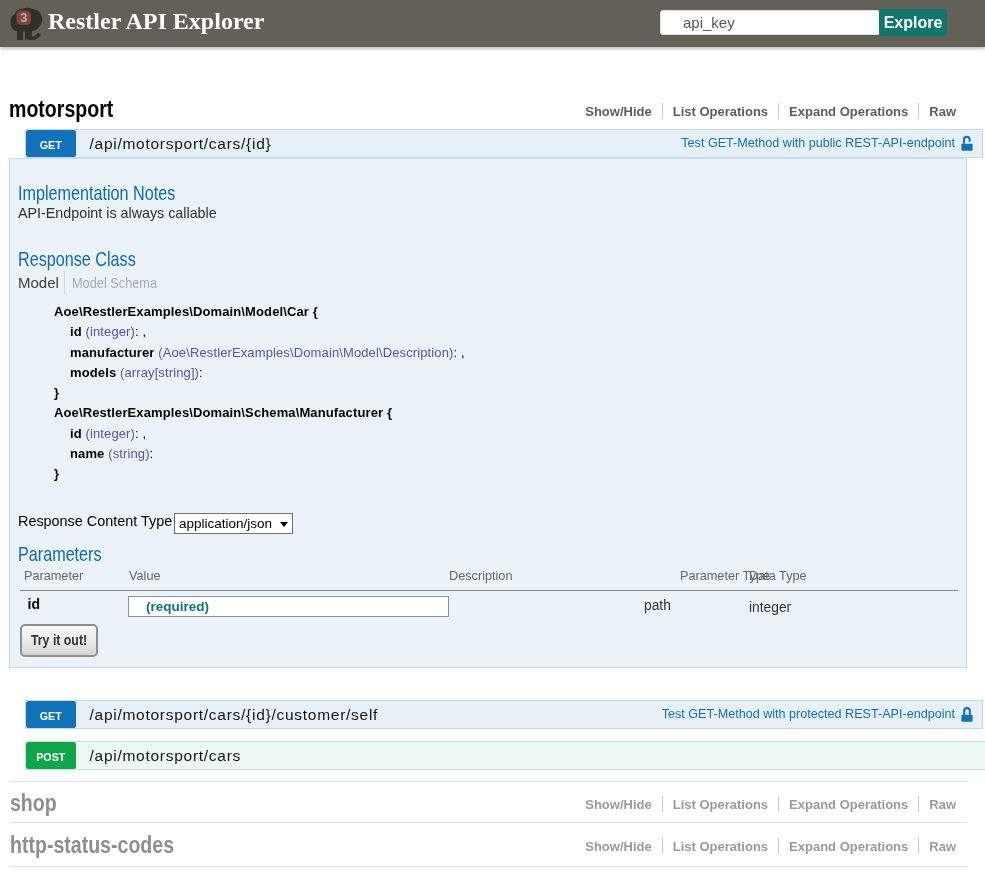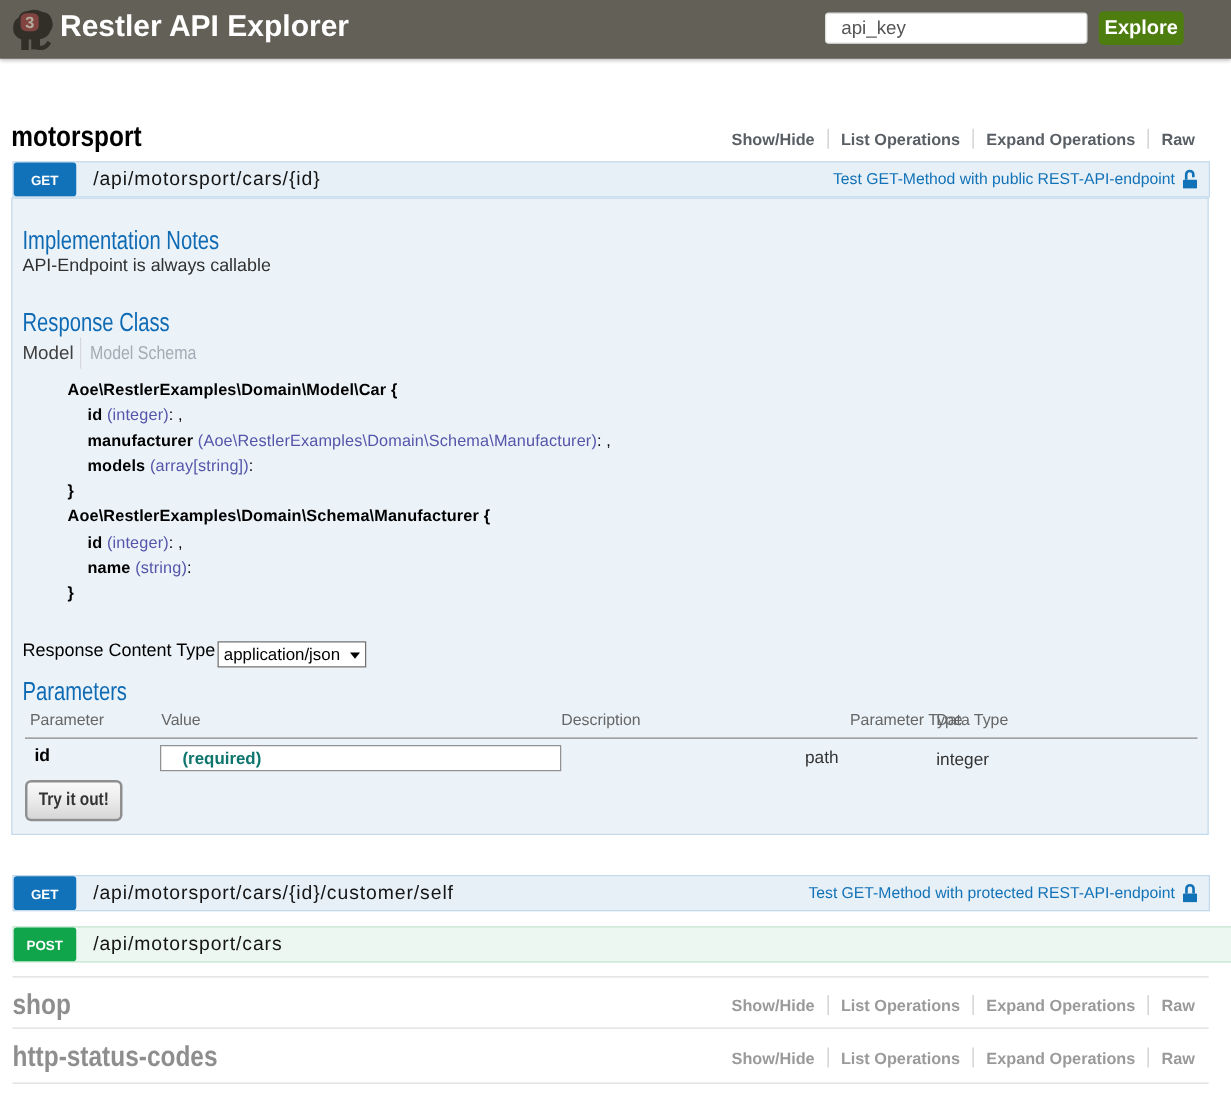--- a/index.html
+++ b/index.html
@@ -3,35 +3,35 @@
 <meta charset="utf-8">
 <title>Restler API Explorer</title>
 <style>
 * { margin:0; padding:0; box-sizing:content-box; }
 html,body { width:985px; height:877px; background:#fff; font-family:"Liberation Sans",sans-serif; overflow:hidden; }
 #page { position:relative; width:985px; height:877px; }
 .abs { position:absolute; }
 
 
 #hdr { left:0; top:0; width:985px; height:47px; background:#636157; box-shadow:0 2px 3px rgba(0,0,0,0.25); }
-#hdr h1 { position:absolute; left:48px; top:8px; color:#fff; font-size:24px; font-weight:bold; letter-spacing:0px; }
+#hdr h1 { position:absolute; left:48px; top:8px; color:#fff; font-size:24px; font-weight:bold; letter-spacing:0px;font-family:Liberation Serif, serif; }
 #logo { position:absolute; left:7px; top:4px; }
-#apikey { position:absolute; left:660px; top:10px; width:196px; height:23px; background:#fff; border:1px solid #e0e0e0; border-radius:3px; font-size:15px; color:#555; padding-left:12px; line-height:23px; }
-#explore { position:absolute; left:879px; top:9px; width:68px; height:27px; background:#4d7c0f; border-radius:4px; color:#fff; font-weight:bold; font-size:16px; text-align:center; line-height:27px; }
+#apikey { position:absolute; left:660px; top:10px; width:196px; height:23px; background:#fff; border:1px solid #e0e0e0; border-radius:3px; font-size:15px; color:#555; padding-left:22px; line-height:23px; }
+#explore { position:absolute; left:879px; top:9px; width:68px; height:27px; background:#0f766e; border-radius:4px; color:#fff; font-weight:bold; font-size:16px; text-align:center; line-height:27px; }
 
 
 h2.res { font-size:23px; font-weight:bold; color:#000; transform:scaleX(0.85); transform-origin:left top; white-space:nowrap; }
 h2.res.gray { color:#8e8e8e; }
 .opts { font-size:13px; color:#585e64; white-space:nowrap;font-weight:bold; }
 .opts .sep { display:inline-block; width:1px; height:16px; background:#ccc; vertical-align:-3px; margin:0 10px; }
 .opts.gray { color:#9a9a9a; }
 .hr { height:0; border-top:1px solid #ddd; left:10px; width:957px; }
 
 
-.ep { left:10px; width:956px; height:27px; border:1px solid #c3d9ec; background:#e7f0f7; }
+.ep { left:25px; width:956px; height:27px; border:1px solid #c3d9ec; background:#e7f0f7; }
 .ep.post { border-color:#c3e8d1; background:#ebf7f0; }
 .badge { position:absolute; left:0; top:0; width:49.5px; height:27px; text-align:center; color:#fff; font-weight:bold; font-size:10.7px; line-height:31px; background:#1172b9; border-radius:2.5px; }
 .ep.post .badge { background:#10a54a; }
 .path { position:absolute; left:63.5px; top:0; line-height:27px; font-size:15.5px; letter-spacing:0.73px; color:#151515; }
 .eplink { position:absolute; right:9px; top:0; line-height:27px; font-size:12.6px; color:#1272b7; }
 .ep.post .eplink { color:#10a54a; }
 .eplink { right:27px !important; }
 .lock { position:absolute; right:9.5px; top:5.4px; }
 
 
@@ -89,21 +89,21 @@
   <div id="content1" class="abs"></div>
     <div class="h4 abs" style="left:18px; top:181px;">Implementation Notes</div>
     <p class="note abs" style="left:18px; top:205px;">API-Endpoint is always callable</p>
     <div class="h4 abs" style="left:18px; top:246.5px;">Response Class</div>
     <div class="tabm abs" style="left:18px; top:274px;">Model</div>
     <div class="tabvs abs" style="left:63.5px; top:270px;"></div>
     <div class="tabms abs" style="left:71.5px; top:274px;">Model Schema</div>
     <div class="sig abs" style="left:18px; top:302px;">
       <div><b>Aoe\RestlerExamples\Domain\Model\Car {</b></div>
       <div class="ind"><b>id</b> <span class="t">(integer)</span>: ,</div>
-      <div class="ind"><b>manufacturer</b> <span class="t">(Aoe\RestlerExamples\Domain\Schema\Manufacturer)</span>: ,</div>
+      <div class="ind"><b>manufacturer</b> <span class="t">(Aoe\RestlerExamples\Domain\Model\Description)</span>: ,</div>
       <div class="ind"><b>models</b> <span class="t">(array[string])</span>:</div>
       <div><b>}</b></div>
       <div><b>Aoe\RestlerExamples\Domain\Schema\Manufacturer {</b></div>
       <div class="ind"><b>id</b> <span class="t">(integer)</span>: ,</div>
       <div class="ind"><b>name</b> <span class="t">(string)</span>:</div>
       <div><b>}</b></div>
     </div>
     <div class="rct abs" style="left:18px; top:512.5px; font-size:14.4px;">Response Content Type</div>
     <span class="sel">application/json<span class="tri"></span></span>
     <div class="h4 abs" style="left:18px; top:542px;">Parameters</div>

